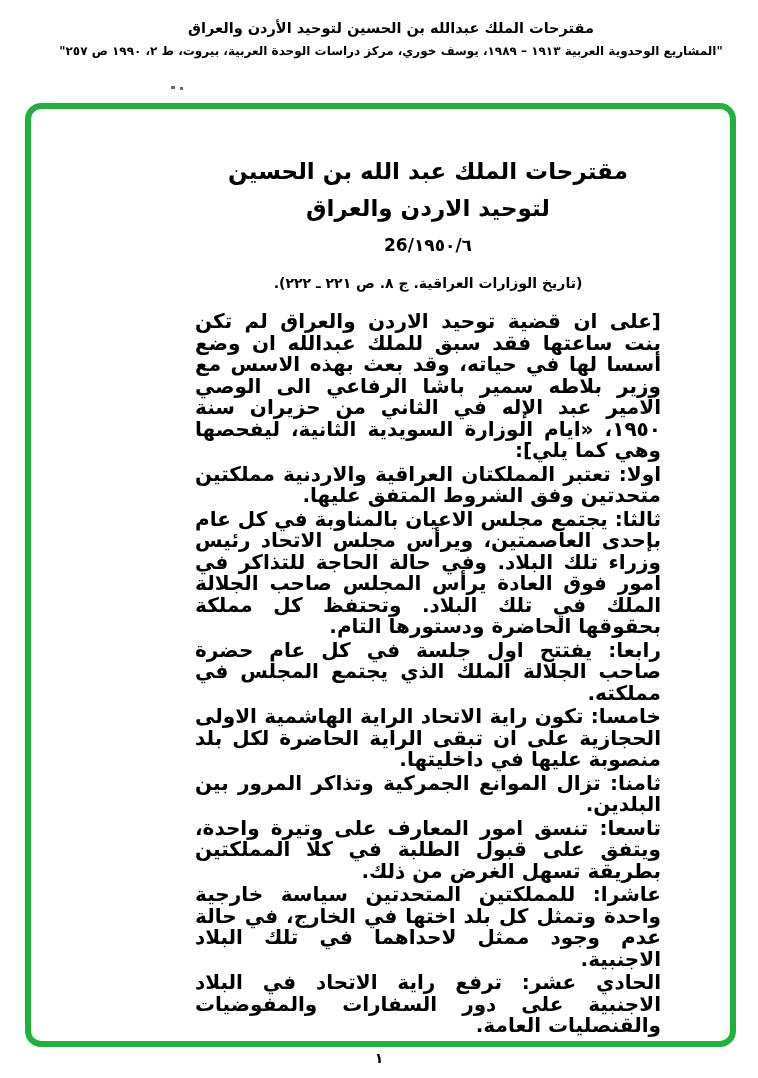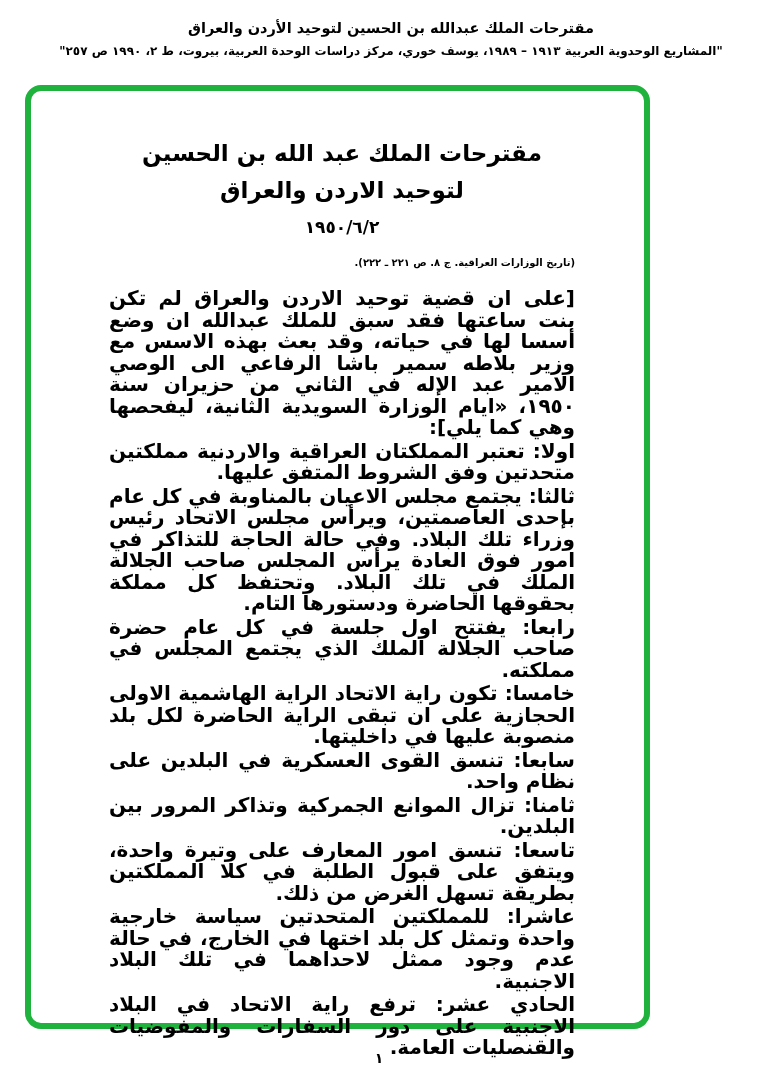--- a/index.html
+++ b/index.html
@@ -15,22 +15,22 @@
   
   .header {
     position:absolute; top:20px; left:12px; width:758px;
     text-align:center; direction:rtl;
   }
   .header-title { font-size:14.5px; font-weight:bold; }
   .header-source { font-size:12px; font-weight:bold; margin-top:8px; }
 
   
   .frame {
-    position:absolute; left:25px; top:85px;
-    width:625px; height:944px;
+    position:absolute; left:25px; top:103px;
+    width:711px; height:944px;
     box-sizing:border-box;
     border:6px solid var(--frame-color,#1fb23c);
     border-radius:16px;
     background:#fff;
   }
 
   
   .text-col {
     width:466px;
     margin:44px 69px 0 auto;
@@ -38,22 +38,22 @@
   }
   .doc-title {
     text-align:center; font-weight:bold;
     font-size:23px; line-height:37px;
   }
   .doc-date {
     text-align:center; font-weight:bold;
     font-size:17px; margin-top:8px;
   }
   .doc-citation {
-    text-align:right; font-weight:bold;
-    font-size:10px; margin-top:20px;
+    text-align:center; font-weight:bold;
+    font-size:14px; margin-top:20px;
   }
   .body-text { margin-top:20px; }
   .body-text p {
     margin:2px 0;
     font-size:20px; font-weight:bold;
     line-height:21.5px;
     text-align:justify;
   }
   .body-text p.gap-top { margin-top:22px; }
 
@@ -80,30 +80,29 @@
 <div class="speck speck-a"></div>
 <div class="speck speck-b"></div>
 <div class="speck speck-c"></div>
 
 <div class="frame">
   <div class="text-col">
     <div class="doc-title">
       <div>مقترحات الملك عبد الله بن الحسين</div>
       <div>لتوحيد الاردن والعراق</div>
     </div>
-    <div class="doc-date">١٩٥٠/٦/٢</div>
+    <div class="doc-date">١٩٥٠/٦/26</div>
     <div class="doc-citation">(تاريخ الوزارات العراقية. ج ٨. ص ٢٢١ ـ ٢٢٢).</div>
 
     <div class="body-text">
       <p>[على ان قضية توحيد الاردن والعراق لم تكن بنت ساعتها فقد سبق للملك عبدالله ان وضع أسسا لها في حياته، وقد بعث بهذه الاسس مع وزير بلاطه سمير باشا الرفاعي الى الوصي الامير عبد الإله في الثاني من حزيران سنة ١٩٥٠، «ايام الوزارة السويدية الثانية، ليفحصها وهي كما يلي]:</p>
       <p>اولا: تعتبر المملكتان العراقية والاردنية مملكتين متحدتين وفق الشروط المتفق عليها.</p>
       <p>ثالثا: يجتمع مجلس الاعيان بالمناوبة في كل عام بإحدى العاصمتين، ويرأس مجلس الاتحاد رئيس وزراء تلك البلاد. وفي حالة الحاجة للتذاكر في امور فوق العادة يرأس المجلس صاحب الجلالة الملك في تلك البلاد. وتحتفظ كل مملكة بحقوقها الحاضرة ودستورها التام.</p>
       <p>رابعا: يفتتح اول جلسة في كل عام حضرة صاحب الجلالة الملك الذي يجتمع المجلس في مملكته.</p>
       <p>خامسا: تكون راية الاتحاد الراية الهاشمية الاولى الحجازية على ان تبقى الراية الحاضرة لكل بلد منصوبة عليها في داخليتها.</p>
-      <p>سابعا: تنسق القوى العسكرية في البلدين على نظام واحد.</p>
       <p>ثامنا: تزال الموانع الجمركية وتذاكر المرور بين البلدين.</p>
       <p>تاسعا: تنسق امور المعارف على وتيرة واحدة، ويتفق على قبول الطلبة في كلا المملكتين بطريقة تسهل الغرض من ذلك.</p>
       <p>عاشرا: للمملكتين المتحدتين سياسة خارجية واحدة وتمثل كل بلد اختها في الخارج، في حالة عدم وجود ممثل لاحداهما في تلك البلاد الاجنبية.</p>
       <p>الحادي عشر: ترفع راية الاتحاد في البلاد الاجنبية على دور السفارات والمفوضيات والقنصليات العامة.</p>
     </div>
   </div>
 </div>
 
 <div class="page-number">١</div>
 

